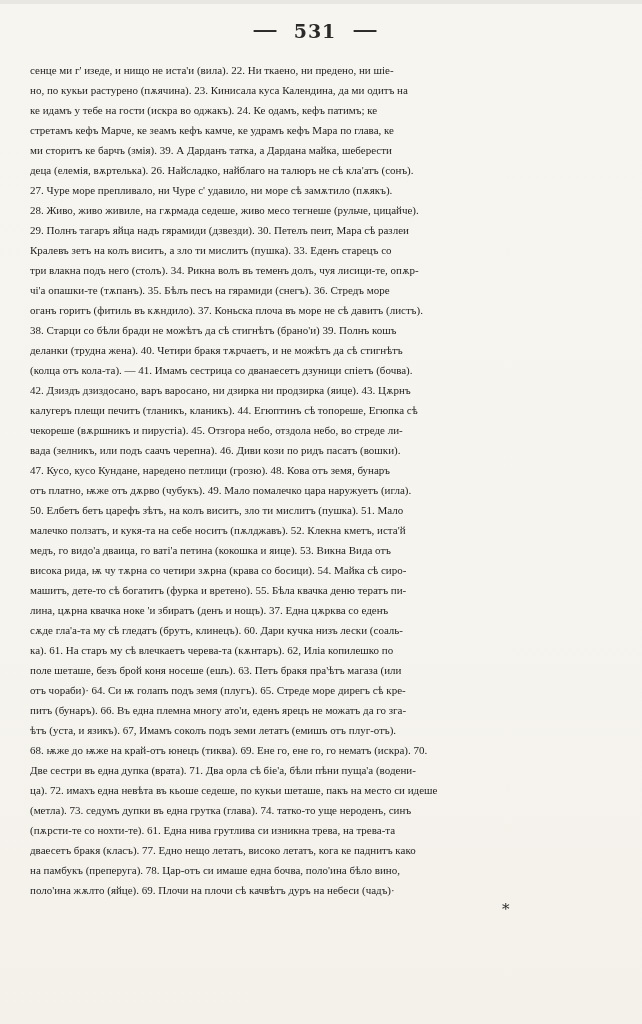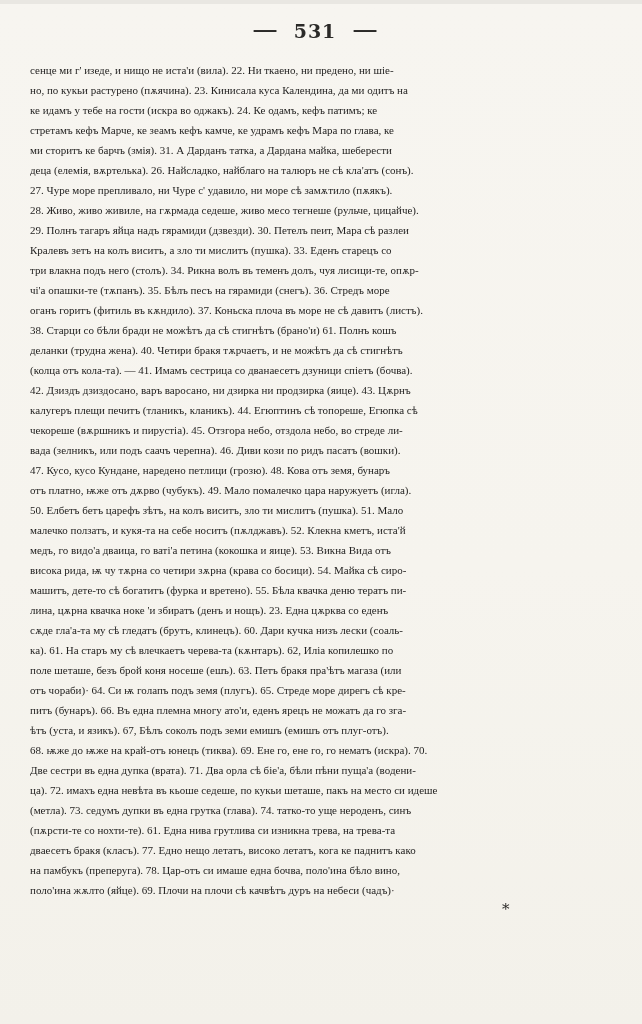--- a/index.html
+++ b/index.html
@@ -74,50 +74,50 @@
     <span class="dash">—</span>
     <span class="pagenum">531</span>
     <span class="dash">—</span>
   </div>
 
   <div class="bodytext">
       <div class="line">сенце ми г' изеде, и нищо не иста'и (вила). 22. Ни ткаено, ни предено, ни шіе-</div>
       <div class="line">но, по кукьи растурено (пѫячина). 23. Кинисала куса Календина, да ми одитъ на</div>
       <div class="line">ке идамъ у тебе на гости (искра во оджакъ). 24. Ке одамъ, кефъ патимъ; ке</div>
       <div class="line">стретамъ кефъ Марче, ке зеамъ кефъ камче, ке удрамъ кефъ Мара по глава, ке</div>
-      <div class="line">ми сторитъ ке барчъ (змія). 31. А Дарданъ татка, а Дардана майка, шеберести</div>
+      <div class="line">ми сторитъ ке барчъ (змія). 39. А Дарданъ татка, а Дардана майка, шеберести</div>
       <div class="line">деца (елемія, вѫртелька). 26. Найсладко, найблаго на талюръ не сѣ кла'атъ (сонъ).</div>
       <div class="line">27. Чуре море препливало, ни Чуре с' удавило, ни море сѣ замѫтило (пѫякъ).</div>
       <div class="line">28. Живо, живо живиле, на гѫрмада седеше, живо месо тегнеше (рульче, цицайче).</div>
       <div class="line">29. Полнъ тагаръ яйца надъ гярамиди (дзвезди). 30. Петелъ пеит, Мара сѣ разлеи</div>
       <div class="line">Кралевъ зетъ на колъ виситъ, а зло ти мислитъ (пушка). 33. Еденъ старецъ со</div>
       <div class="line">три влакна подъ него (столъ). 34. Рикна волъ въ теменъ долъ, чуя лисици-те, опѫр-</div>
       <div class="line">чі'а опашки-те (тѫпанъ). 35. Бѣлъ песъ на гярамиди (снегъ). 36. Стредъ море</div>
       <div class="line">оганъ горитъ (фитиль въ кѫндило). 37. Коньска плоча въ море не сѣ давитъ (листъ).</div>
-      <div class="line">38. Старци со бѣли бради не можѣтъ да сѣ стигнѣтъ (брано'и) 61. Полнъ кошъ</div>
+      <div class="line">38. Старци со бѣли бради не можѣтъ да сѣ стигнѣтъ (брано'и) 39. Полнъ кошъ</div>
       <div class="line">деланки (трудна жена). 40. Четири бракя тѫрчаетъ, и не можѣтъ да сѣ стигнѣтъ</div>
       <div class="line">(колца отъ кола-та). — 41. Имамъ сестрица со дванаесетъ дзуници спіетъ (бочва).</div>
       <div class="line">42. Дзиздъ дзиздосано, варъ варосано, ни дзирка ни продзирка (яице). 43. Цѫрнъ</div>
       <div class="line">калугеръ плещи печитъ (тланикъ, кланикъ). 44. Егюптинъ сѣ топореше, Егюпка сѣ</div>
       <div class="line">чекореше (вѫршникъ и пирустіа). 45. Отзгора небо, отздола небо, во стреде ли-</div>
       <div class="line">вада (зелникъ, или подъ саачъ черепна). 46. Диви кози по ридъ пасатъ (вошки).</div>
       <div class="line">47. Кусо, кусо Кундане, наредено петлици (грозю). 48. Кова отъ земя, бунаръ</div>
       <div class="line">отъ платно, ѭже отъ дѫрво (чубукъ). 49. Мало помалечко цара наружуетъ (игла).</div>
       <div class="line">50. Елбетъ бетъ царефъ зѣтъ, на колъ виситъ, зло ти мислитъ (пушка). 51. Мало</div>
       <div class="line">малечко ползатъ, и кукя-та на себе носитъ (пѫлджавъ). 52. Клекна кметъ, иста'й</div>
       <div class="line">медъ, го видо'а дваица, го ваті'а петина (кокошка и яице). 53. Викна Вида отъ</div>
       <div class="line">висока рида, ѭ чу тѫрна со четири зѫрна (крава со босици). 54. Майка сѣ сиро-</div>
       <div class="line">машитъ, дете-то сѣ богатитъ (фурка и вретено). 55. Бѣла квачка деню тератъ пи-</div>
-      <div class="line">лина, цѫрна квачка ноке 'и збиратъ (денъ и нощъ). 23. Една цѫрква со еденъ</div>
+      <div class="line">лина, цѫрна квачка ноке 'и збиратъ (денъ и нощъ). 37. Една цѫрква со еденъ</div>
       <div class="line">сѫде гла'а-та му сѣ гледатъ (брутъ, клинецъ). 60. Дари кучка низъ лески (соаль-</div>
       <div class="line">ка). 61. На старъ му сѣ влечкаетъ черева-та (кѫнтаръ). 62, Иліа копилешко по</div>
       <div class="line">поле шеташе, безъ брой коня носеше (ешъ). 63. Петъ бракя пра'ѣтъ магаза (или</div>
       <div class="line">отъ чораби)· 64. Си ѭ голапъ подъ земя (плугъ). 65. Стреде море дирегъ сѣ кре-</div>
       <div class="line">питъ (бунаръ). 66. Въ една племна многу ато'и, еденъ ярецъ не можатъ да го зга-</div>
-      <div class="line">ѣтъ (уста, и язикъ). 67, Бѣлъ соколъ подъ земи емишъ (емишъ отъ плуг-отъ).</div>
+      <div class="line">ѣтъ (уста, и язикъ). 67, Имамъ соколъ подъ земи летатъ (емишъ отъ плуг-отъ).</div>
       <div class="line">68. ѭже до ѭже на край-отъ юнецъ (тиква). 69. Ене го, ене го, го нематъ (искра). 70.</div>
       <div class="line">Две сестри въ една дупка (врата). 71. Два орла сѣ біе'а, бѣли пѣни пуща'а (водени-</div>
       <div class="line">ца). 72. имахъ една невѣта въ кьоше седеше, по кукьи шеташе, пакъ на место си идеше</div>
       <div class="line">(метла). 73. седумъ дупки въ една грутка (глава). 74. татко-то уще нероденъ, синъ</div>
       <div class="line">(пѫрсти-те со нохти-те). 61. Една нива грутлива си изникна трева, на трева-та</div>
       <div class="line">дваесетъ бракя (класъ). 77. Едно нещо летатъ, високо летатъ, кога ке паднитъ како</div>
       <div class="line">на памбукъ (преперуга). 78. Цар-отъ си имаше една бочва, поло'ина бѣло вино,</div>
       <div class="line">поло'ина жѫлто (яйце). 69. Плочи на плочи сѣ качвѣтъ дуръ на небеси (чадъ)·</div>
     </div>
 

